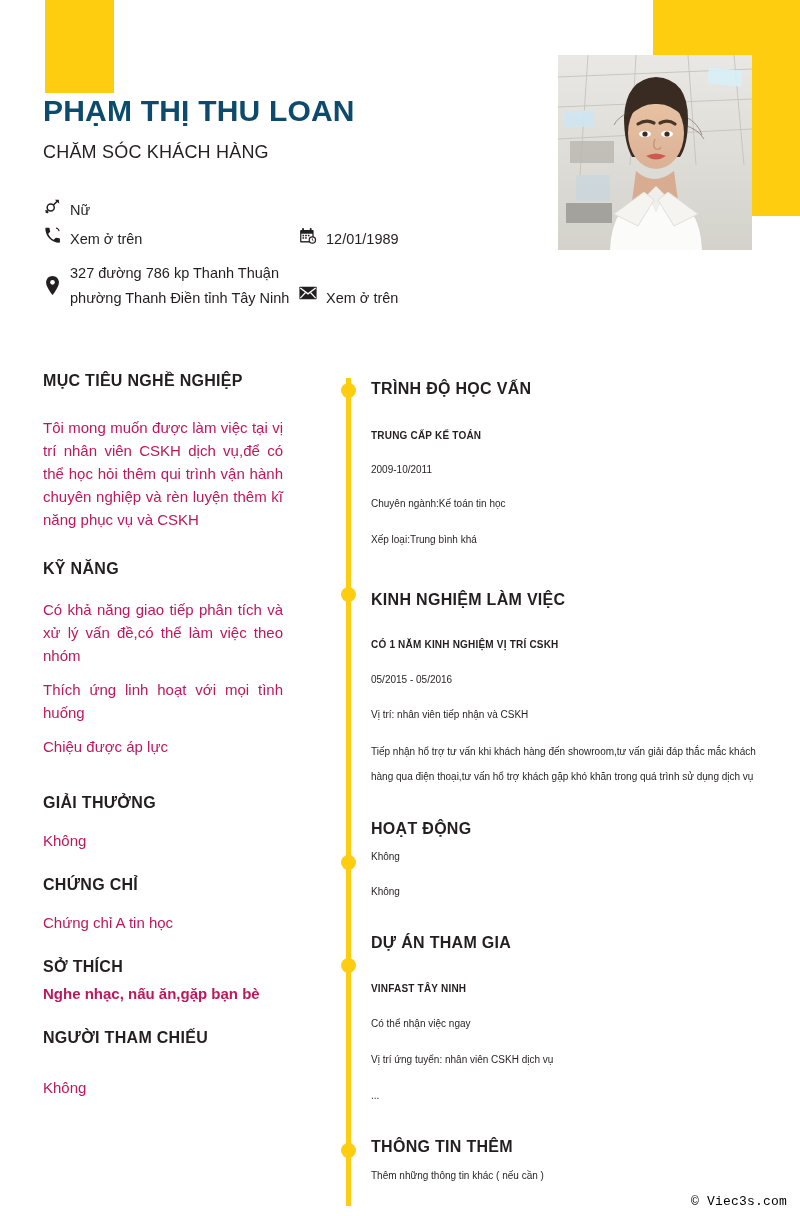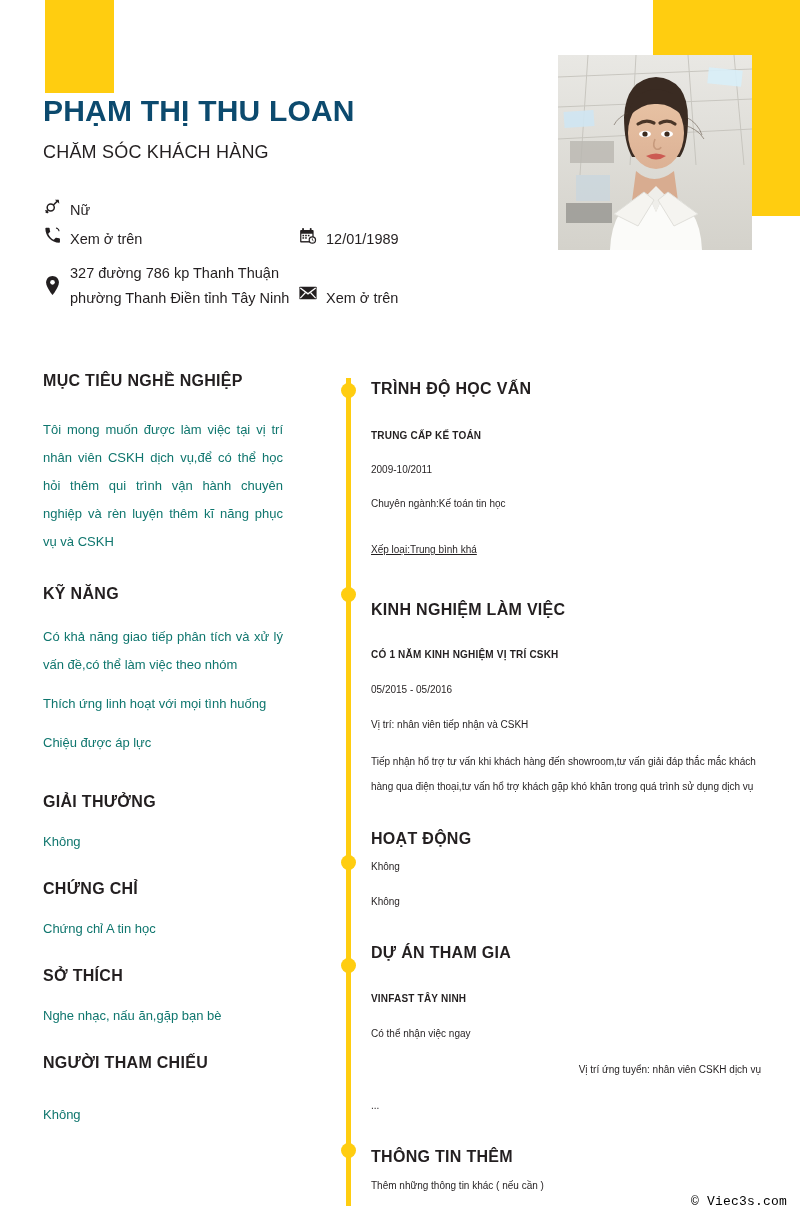--- a/index.html
+++ b/index.html
@@ -62,21 +62,21 @@
 
   
   .col-left  { position: absolute; left: 43px;  top: 370px; width: 240px; }
   .col-right { position: absolute; left: 371px; top: 378px; width: 390px; }
 
   .sec-h-left {
     font-size: 16px; font-weight: bold; letter-spacing: 0.3px;
     color: #231f20; line-height: 22px;
   }
   .body-left {
-    font-size: 13px; line-height: 28px; color: #0f766e;
+    font-size: 15px; line-height: 23px; color: #be185d;
   }
   .just { text-align: justify; text-align-last: left; }
 
   
   .tl-line {
     position: absolute; left: 346px; top: 378px;
     width: 5px; height: 828px; background: #FFCD10;
   }
   .tl-dot {
     position: absolute; left: 341px; width: 15px; height: 15px;
@@ -266,21 +266,21 @@
       <div class="body-left" style="margin-top:15px;">Không</div>
     </div>
 
     <div style="margin-top:22px;">
       <div class="sec-h-left">CHỨNG CHỈ</div>
       <div class="body-left" style="margin-top:15px;">Chứng chỉ A tin học</div>
     </div>
 
     <div style="margin-top:22px;">
       <div class="sec-h-left">SỞ THÍCH</div>
-      <div class="body-left" style="margin-top:15px;">Nghe nhạc, nấu ăn,gặp bạn bè</div>
+      <div class="body-left" style="margin-top:4px;font-weight:bold;">Nghe nhạc, nấu ăn,gặp bạn bè</div>
     </div>
 
     <div style="margin-top:22px;">
       <div class="sec-h-left">NGƯỜI THAM CHIẾU</div>
       <div class="body-left" style="margin-top:27px;">Không</div>
     </div>
   </div>
 
   <div class="tl-line"></div>
   <div class="tl-dot" style="top:383px;"></div>
@@ -289,42 +289,42 @@
   <div class="tl-dot" style="top:958px;"></div>
   <div class="tl-dot" style="top:1143px;"></div>
 
   <div class="col-right">
 
     <div>
       <div class="sec-h-right">TRÌNH ĐỘ HỌC VẤN</div>
       <div class="sub-h-right" style="margin-top:25px;">TRUNG CẤP KẾ TOÁN</div>
       <div class="body-right" style="margin-top:10px;">2009-10/2011</div>
       <div class="body-right" style="margin-top:9px;">Chuyên ngành:Kế toán tin học</div>
-      <div class="body-right" style="margin-top:21px;text-decoration:underline;">Xếp loại:Trung bình khá</div>
+      <div class="body-right" style="margin-top:11px;">Xếp loại:Trung bình khá</div>
     </div>
 
     <div style="margin-top:37px;">
       <div class="sec-h-right">KINH NGHIỆM LÀM VIỆC</div>
       <div class="sub-h-right" style="margin-top:23px;">CÓ 1 NĂM KINH NGHIỆM VỊ TRÍ CSKH</div>
       <div class="body-right" style="margin-top:11px;">05/2015 - 05/2016</div>
       <div class="body-right" style="margin-top:10px;">Vị trí: nhân viên tiếp nhận và CSKH</div>
       <div class="body-right" style="margin-top:12px;">Tiếp nhận hổ trợ tư vấn khi khách hàng đến showroom,tư vấn giải đáp thắc mắc khách hàng qua điện thoại,tư vấn hổ trợ khách gặp khó khăn trong quá trình sử dụng dịch vụ</div>
     </div>
 
     <div style="margin-top:29px;">
       <div class="sec-h-right">HOẠT ĐỘNG</div>
       <div class="body-right" style="margin-top:4px;">Không</div>
       <div class="body-right" style="margin-top:10px;">Không</div>
     </div>
 
     <div style="margin-top:28px;">
       <div class="sec-h-right">DỰ ÁN THAM GIA</div>
       <div class="sub-h-right" style="margin-top:24px;">VINFAST TÂY NINH</div>
       <div class="body-right" style="margin-top:11px;">Có thể nhận việc ngay</div>
-      <div class="body-right" style="margin-top:11px;text-align:right;">Vị trí ứng tuyển: nhân viên CSKH dịch vụ</div>
+      <div class="body-right" style="margin-top:11px;">Vị trí ứng tuyển: nhân viên CSKH dịch vụ</div>
       <div class="body-right" style="margin-top:11px;">...</div>
     </div>
 
     <div style="margin-top:28px;">
       <div class="sec-h-right">THÔNG TIN THÊM</div>
       <div class="body-right" style="margin-top:5px;">Thêm những thông tin khác ( nếu cần )</div>
     </div>
   </div>
 
   <div class="footer">© Viec3s.com</div>

